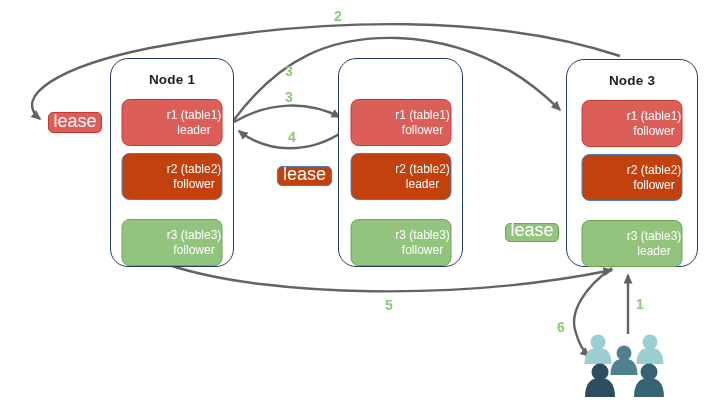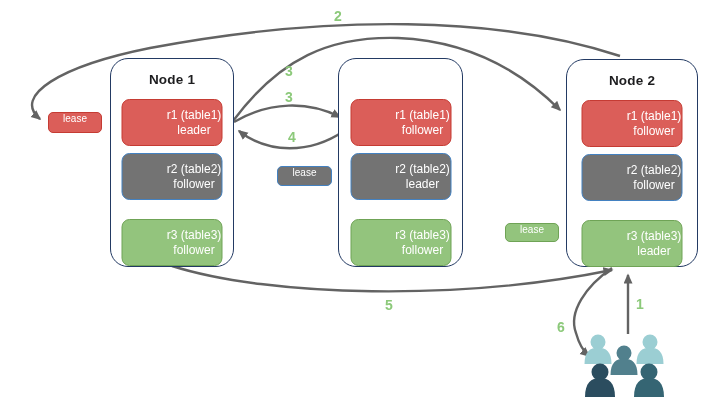--- a/index.html
+++ b/index.html
@@ -20,26 +20,26 @@
     font-weight:bold; font-size:13.5px; color:#1d1d1f; letter-spacing:0.2px;
   }
   .replica {
     position:absolute; left:50%; transform:translateX(-50%);
     width:101px; height:47px; border-radius:8px; box-sizing:border-box;
     color:#ffffff; font-size:12px; line-height:14.5px; text-align:center;
     display:flex; flex-direction:column; justify-content:center;padding-left:44px;
   }
   .row-1 { top:40px; } .row-2 { top:94px; } .row-3 { top:160px; }
   .c-red   { background:#DB5E59; border:1.5px solid #C53B33; }
-  .c-blue  { background:#737373; border:1.5px solid #4381C1; }
+  .c-blue  { background:#c2410c; border:1.5px solid #4381C1; }
   .c-green { background:#93C47D; border:1.5px solid #6FA356; }
   .lease {
     position:absolute; box-sizing:border-box; border-radius:5px;
-    color:#ffffff; font-size:10px;
-    display:flex; align-items:flex-start; justify-content:center;
+    color:#ffffff; font-size:18px;
+    display:flex; align-items:flex-end; justify-content:center;
   }
   .lease-red   { left:48px;  top:112px; width:54px; height:21px; }
   .lease-blue  { left:277px; top:166px; width:55px; height:20px; }
   .lease-green { left:505px; top:223px; width:54px; height:19px; }
   .step {
     position:absolute; transform:translate(-50%,-50%);
     color:#8CC97A; font-weight:bold; font-size:14px;
   }
   .step-1  { left:640px; top:304px; }
   .step-2  { left:338px; top:16px;  }
@@ -95,21 +95,21 @@
       <span>r2 (table2)</span>
       <span>leader</span>
     </div>
     <div class="replica row-3 c-green">
       <span>r3 (table3)</span>
       <span>follower</span>
     </div>
   </div>
 
   <div class="node node-3">
-    <div class="node-title">Node 2</div>
+    <div class="node-title">Node 3</div>
     <div class="replica row-1 c-red">
       <span>r1 (table1)</span>
       <span>follower</span>
     </div>
     <div class="replica row-2 c-blue">
       <span>r2 (table2)</span>
       <span>follower</span>
     </div>
     <div class="replica row-3 c-green">
       <span>r3 (table3)</span>

